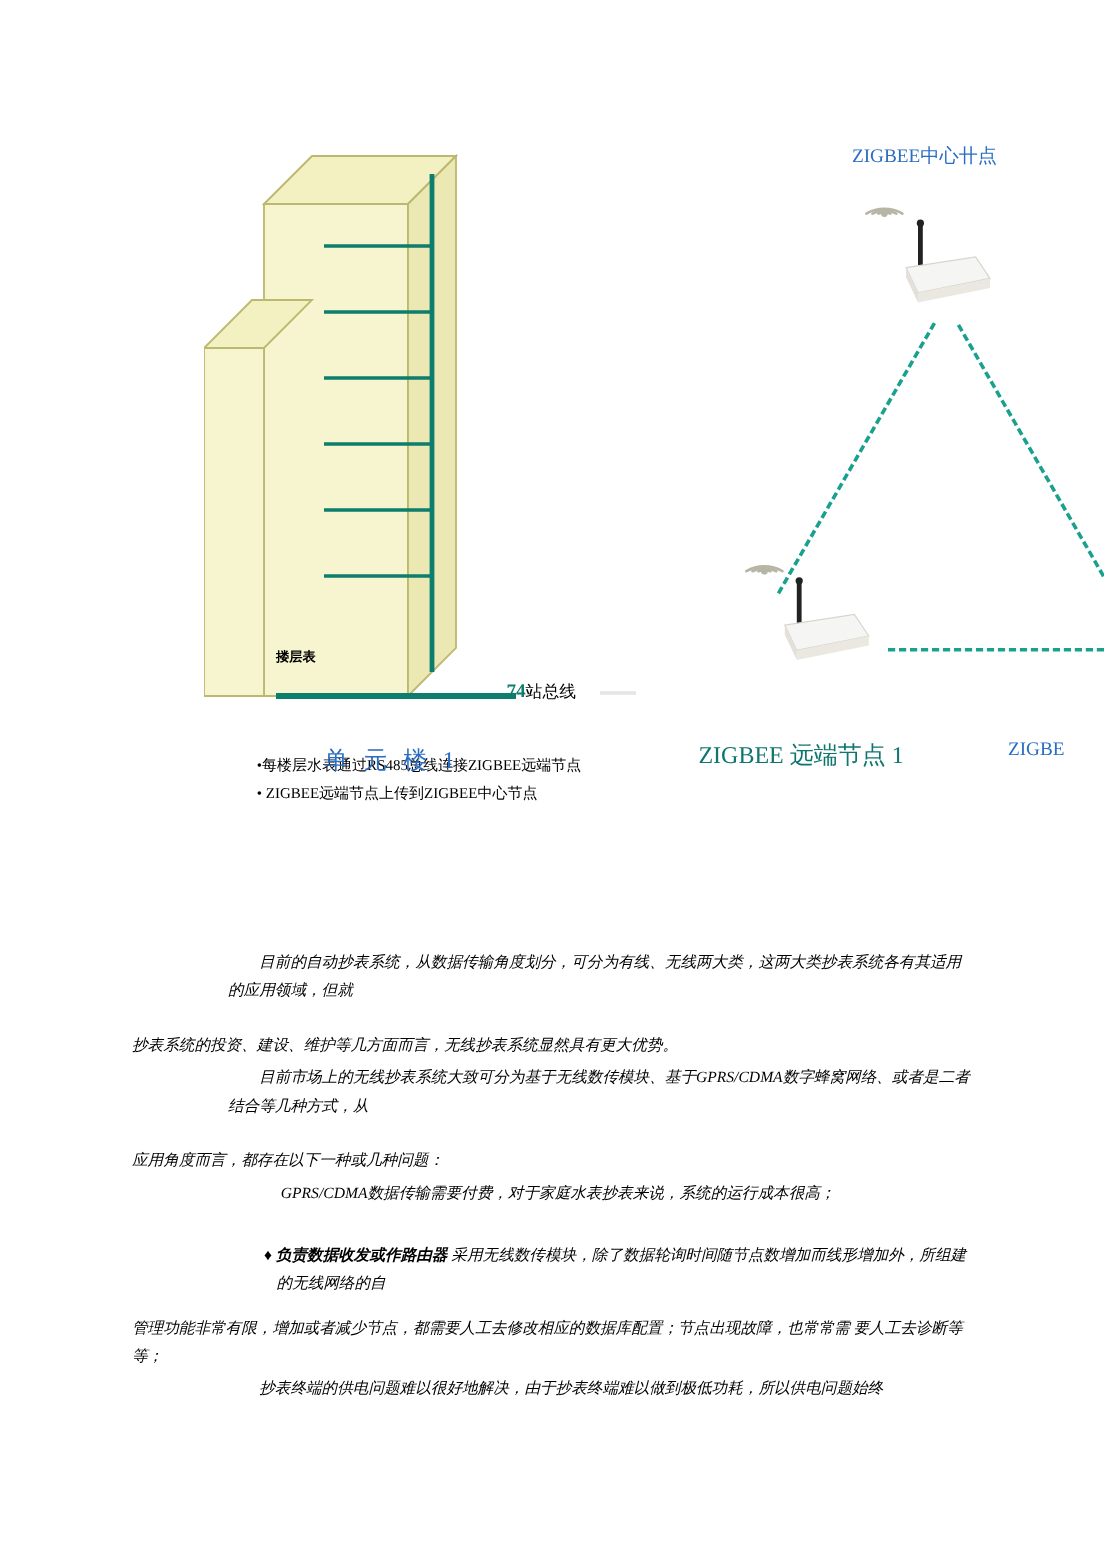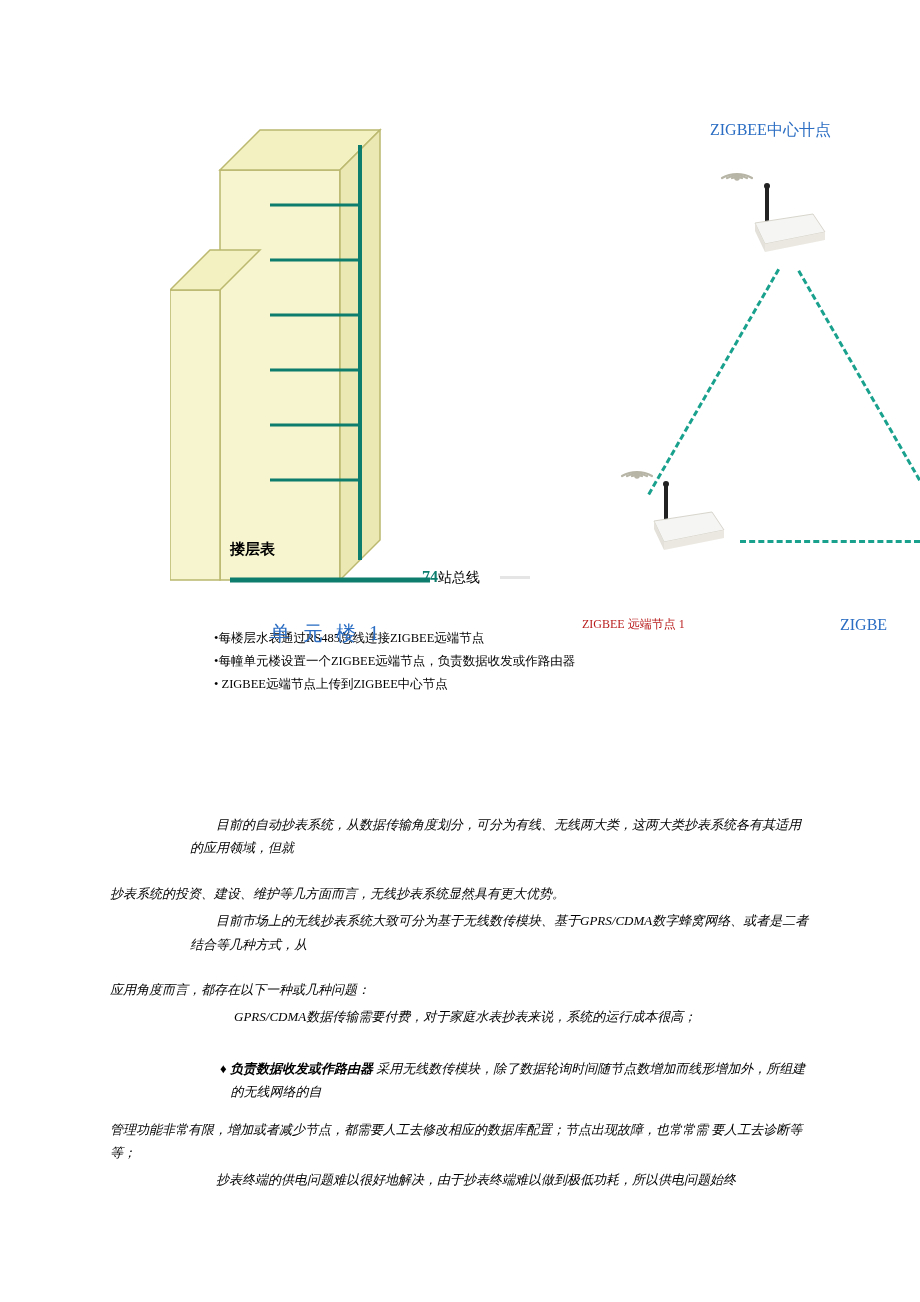--- a/index.html
+++ b/index.html
@@ -1,26 +1,26 @@
 <!DOCTYPE html>
 <html><head>
   <meta charset="utf-8">
   <style>
     * { margin: 0; padding: 0; box-sizing: border-box; }
     body { width: 920px; font-family: "SimSun", serif; font-size: 13px; color: #000; background: #fff; padding: 40px 0; }
     .page { width: 920px; position: relative; }
     .diagram-area { position: relative; height: 560px; margin-bottom: 10px; }
     .building-svg { position: absolute; top: 50px; left: 170px; }
-    .building-label { position: absolute; top: 500px; left: 230px; font-size: 15px; color: #000; font-weight: bold;}
+    .building-label { position: absolute; top: 500px; left: 230px; font-size: 11px; color: #000; font-weight: bold;}
     .bus-label { position: absolute; top: 528px; left: 422px; font-size: 14px; color: #000; }
     .bus-num { color: #0d7d6d; font-weight: bold; font-size: 16px; }
     .bus-tail { position: absolute; top: 536px; left: 500px; width: 30px; height: 3px; background: #ccc; opacity: .5; }
     .unit-label { position: absolute; top: 580px; left: 270px; color: #2a6dc3; font-size: 20px; letter-spacing: 4px; }
     .node-center-label { position: absolute; top: 80px; left: 710px; color: #2a6dc3; font-size: 16px; }
-    .node-remote-label-1 { position: absolute; top: 576px; left: 582px; color: #b91c1c; font-size: 12px; }
+    .node-remote-label-1 { position: absolute; top: 576px; left: 582px; color: #0f766e; font-size: 20px; }
     .node-remote-label-2 { position: absolute; top: 576px; left: 840px; color: #2a6dc3; font-size: 16px; }
     .device { position: absolute; }
     .device svg { display: block; }
     .wifi { position: absolute; }
     .conn { position: absolute; border-top: 3px dashed #1aa18e; transform-origin: 0 0; }
     .conn-h { position: absolute; border-top: 3px dashed #1aa18e; }
     .bullets { margin: 30px 0 0 214px; }
     .bullets .row { margin-bottom: 6px; font-size: 12.5px; }
     .body-text { margin-top: 120px; padding: 0 110px; line-height: 1.8; }
     .body-text p { margin-bottom: 4px; font-style: italic; }
@@ -103,21 +103,20 @@
       </svg>
     </div>
 
     <div class="conn" style="top:230px;left:780px;width:260px;transform:rotate(120deg);"></div>
     <div class="conn" style="top:230px;left:800px;width:260px;transform:rotate(60deg);"></div>
     <div class="conn-h" style="top:500px;left:740px;width:180px;"></div>
   </div>
 
   <div class="bullets">
     <div class="row">•每楼层水表通过RS485总线连接ZIGBEE远端节点</div>
-    <div class="row">•每幢单元楼设置一个ZIGBEE远端节点，负责数据收发或作路由器</div>
     <div class="row">• ZIGBEE远端节点上传到ZIGBEE中心节点</div>
   </div>
 
   <div class="body-text">
     <p class="indent1"><span>目前的自动抄表系统，从数据传输角度划分，可分为有线、无线两大类，这两大类抄表系统各有其适用的应用领域，但就</span></p>
     <p style="height:14px"></p>
     <p class="plain">抄表系统的投资、建设、维护等几方面而言，无线抄表系统显然具有更大优势。</p>
     <p class="indent1"><span>目前市场上的无线抄表系统大致可分为基于无线数传模块、基于GPRS/CDMA数字蜂窝网络、或者是二者结合等几种方式，从</span></p>
     <p style="height:14px"></p>
     <p class="plain">应用角度而言，都存在以下一种或几种问题：</p>

